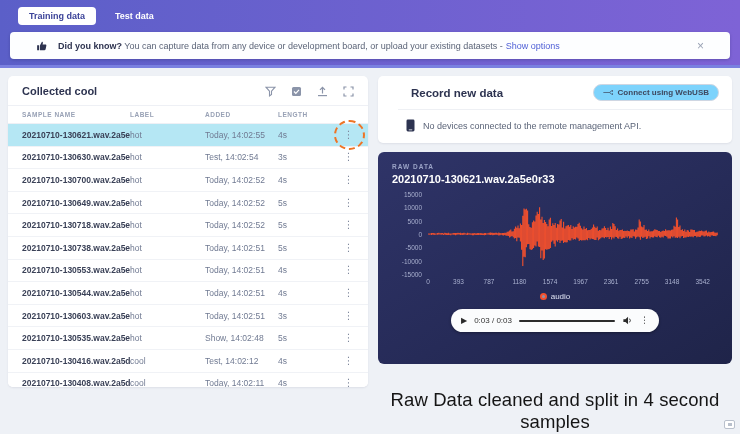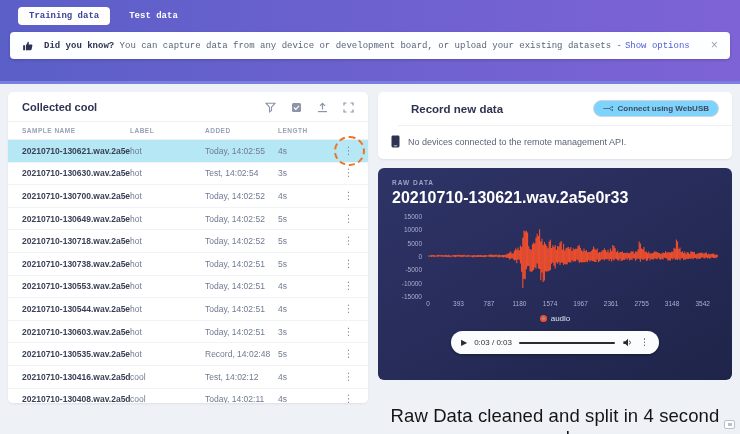--- a/index.html
+++ b/index.html
@@ -1,24 +1,24 @@
 <!DOCTYPE html>
 <html><head>
 <meta charset="utf-8">
 <style>
   * { margin:0; padding:0; box-sizing:border-box; }
   html,body { width:740px; height:434px; overflow:hidden; }
   body { font-family:"Liberation Sans", sans-serif; background:#eef1f6; position:relative; }
 
   
-  .hdr { height:84px; background:linear-gradient(90deg,#5b5fc8 0%,#7e63d6 100%); border-bottom:3px solid #7a80e0;font-family:Liberation Mono, monospace; }
+  .hdr { height:68px; background:linear-gradient(90deg,#5b5fc8 0%,#7e63d6 100%); border-bottom:3px solid #7a80e0; }
   .tabs { display:flex; gap:8px; padding:7px 0 0 18px; }
   .tab { font-size:9px; font-weight:bold; padding:4px 11px; border-radius:4px; color:#fff; cursor:pointer; }
   .tab.active { background:#fff; color:#3c4399; }
-  .banner { margin:7px 10px 0; height:27px; background:#fdfeff; border-radius:4px; display:flex; align-items:center; padding:0 12px; box-shadow:0 1px 3px rgba(20,25,70,.25); }
+  .banner { margin:7px 10px 0; height:27px; background:#fdfeff; border-radius:4px; display:flex; align-items:center; padding:0 26px; box-shadow:0 1px 3px rgba(20,25,70,.25); }
   .banner .thumb { width:12px; height:12px; margin-right:10px; flex:0 0 auto; }
   .banner .btxt { font-size:9px; color:#5b6478; white-space:nowrap; overflow:hidden; }
   .banner .btxt b { color:#2d3350; }
   .banner .blink { font-size:9px; color:#4f5fd6; margin-left:3px; cursor:pointer; white-space:nowrap; }
   .banner .bclose { margin-left:auto; color:#9aa3b5; font-size:12px; line-height:1; cursor:pointer; padding-left:10px; }
 
   
   .main { display:flex; gap:10px; padding:8px 8px 0; }
   .colL { width:360px; flex:0 0 auto; }
   .colR { flex:1; }
@@ -47,27 +47,27 @@
   .c-name { font-size:8.5px; font-weight:600; color:#3a4157; white-space:nowrap; overflow:hidden; }
   .c-dim { font-size:8.5px; color:#707a92; white-space:nowrap; }
   .c-kebab { text-align:center; color:#7e879c; font-size:10px; line-height:1; cursor:pointer; }
   .ann-circle { position:absolute; top:-4px; right:3px; width:31px; height:30px; border:2.5px dashed #ee7425; border-radius:50%; pointer-events:none; }
 
   
   .rcard { background:#fff; border-radius:5px; box-shadow:0 1px 2px rgba(20,30,60,.08); margin-bottom:9px; }
   .rhead { display:flex; align-items:center; padding:8px 13px; border-bottom:1px solid #eef0f4;margin-left:20px; }
   .rtitle { font-size:11.5px; font-weight:bold; color:#2d3350; }
   .webusb { margin-left:auto; display:flex; align-items:center; gap:5px; border:1px solid #cfd6e2; border-radius:12px; background:#7dd3fc; padding:3px 9px; font-size:8px; font-weight:bold; color:#3e485f; cursor:pointer; font-family:inherit; }
-  .rbody { display:flex; align-items:center; gap:8px; padding:9px 13px 11px; }
+  .rbody { display:flex; align-items:center; gap:8px; padding:9px 28px 11px; }
   .rbody .msg { font-size:9px; color:#5b6478; }
 
   
   .dark { background:linear-gradient(150deg,#2f3468 0%,#262b58 55%,#1f2449 100%); border-radius:6px; height:212px; padding:11px 14px 0; color:#fff; }
   .kicker { font-size:6.5px; font-weight:bold; letter-spacing:1px; color:#9ba3c6; }
-  .rawtitle { font-size:16px; font-weight:bold; color:#fff; margin-top:3px; white-space:nowrap; }
+  .rawtitle { font-size:11px; font-weight:bold; color:#fff; margin-top:3px; white-space:nowrap; }
   .chartwrap { display:flex; margin-top:9px; }
   .yaxis { width:36px; height:80px; position:relative; flex:0 0 auto; }
   .ytick { position:absolute; right:6px; font-size:6.5px; color:#a9b0cf; transform:translateY(-50%); }
   .plot { flex:1; height:80px; position:relative; }
   .plot svg { position:absolute; inset:0; }
   .xaxis { margin-left:36px; height:12px; position:relative; margin-top:4px; }
   .xtick { position:absolute; font-size:6.5px; color:#a9b0cf; transform:translateX(-50%); }
   .legend { display:flex; align-items:center; justify-content:center; gap:4px; margin-top:2px; }
   .lgdot { width:7px; height:7px; border-radius:50%; border:2px solid #f4502d; background:#8d93ab; }
   .lgtxt { font-size:8px; color:#dfe3f3; }
@@ -205,21 +205,21 @@
     <div class="c-name">20210710-130603.wav.2a5e0...</div>
     <div class="c-dim">hot</div>
     <div class="c-dim">Today, 14:02:51</div>
     <div class="c-dim">3s</div>
     <div class="c-kebab">⋮</div>
   </div>
 
   <div class="trow">
     <div class="c-name">20210710-130535.wav.2a5e0...</div>
     <div class="c-dim">hot</div>
-    <div class="c-dim">Record, 14:02:48</div>
+    <div class="c-dim">Show, 14:02:48</div>
     <div class="c-dim">5s</div>
     <div class="c-kebab">⋮</div>
   </div>
 
   <div class="trow">
     <div class="c-name">20210710-130416.wav.2a5dv...</div>
     <div class="c-dim">cool</div>
     <div class="c-dim">Test, 14:02:12</div>
     <div class="c-dim">4s</div>
     <div class="c-kebab">⋮</div>

